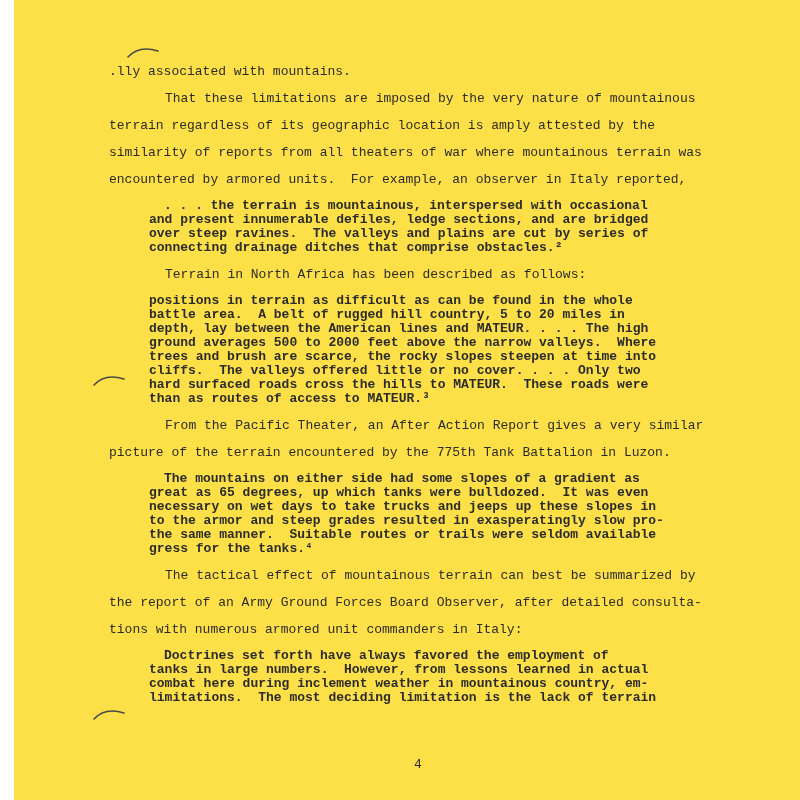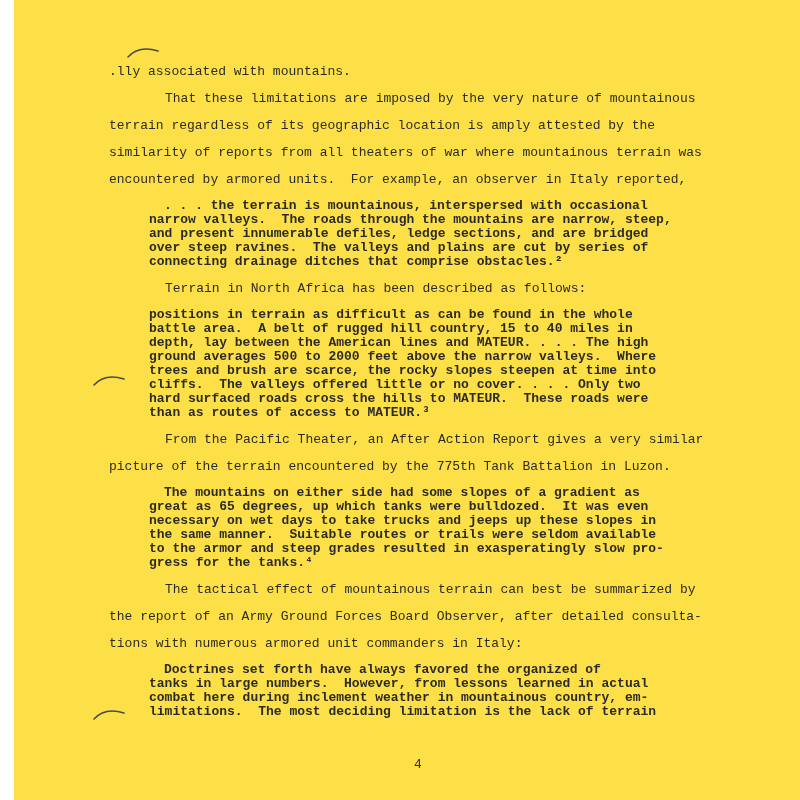--- a/index.html
+++ b/index.html
@@ -79,57 +79,56 @@
         <div class="line">.lly associated with mountains.</div>
       </div>
       <div class="block body">
         <div class="line first">That these limitations are imposed by the very nature of mountainous</div>
         <div class="line">terrain regardless of its geographic location is amply attested by the</div>
         <div class="line">similarity of reports from all theaters of war where mountainous terrain was</div>
         <div class="line">encountered by armored units.  For example, an observer in Italy reported,</div>
       </div>
       <div class="block quote">
         <div class="line first">. . . the terrain is mountainous, interspersed with occasional</div>
-        <div class="line">narrow valleys.  The roads through the mountains are narrow, steep,</div>
         <div class="line">and present innumerable defiles, ledge sections, and are bridged</div>
         <div class="line">over steep ravines.  The valleys and plains are cut by series of</div>
         <div class="line">connecting drainage ditches that comprise obstacles.²</div>
       </div>
       <div class="block body">
         <div class="line first">Terrain in North Africa has been described as follows:</div>
       </div>
       <div class="block quote">
         <div class="line">positions in terrain as difficult as can be found in the whole</div>
-        <div class="line">battle area.  A belt of rugged hill country, 15 to 40 miles in</div>
+        <div class="line">battle area.  A belt of rugged hill country, 5 to 20 miles in</div>
         <div class="line">depth, lay between the American lines and MATEUR. . . . The high</div>
         <div class="line">ground averages 500 to 2000 feet above the narrow valleys.  Where</div>
         <div class="line">trees and brush are scarce, the rocky slopes steepen at time into</div>
         <div class="line">cliffs.  The valleys offered little or no cover. . . . Only two</div>
         <div class="line">hard surfaced roads cross the hills to MATEUR.  These roads were</div>
         <div class="line">than as routes of access to MATEUR.³</div>
       </div>
       <div class="block body">
         <div class="line first">From the Pacific Theater, an After Action Report gives a very similar</div>
         <div class="line">picture of the terrain encountered by the 775th Tank Battalion in Luzon.</div>
       </div>
       <div class="block quote">
         <div class="line first">The mountains on either side had some slopes of a gradient as</div>
         <div class="line">great as 65 degrees, up which tanks were bulldozed.  It was even</div>
         <div class="line">necessary on wet days to take trucks and jeeps up these slopes in</div>
+        <div class="line">to the armor and steep grades resulted in exasperatingly slow pro-</div>
         <div class="line">the same manner.  Suitable routes or trails were seldom available</div>
-        <div class="line">to the armor and steep grades resulted in exasperatingly slow pro-</div>
         <div class="line">gress for the tanks.⁴</div>
       </div>
       <div class="block body">
         <div class="line first">The tactical effect of mountainous terrain can best be summarized by</div>
         <div class="line">the report of an Army Ground Forces Board Observer, after detailed consulta-</div>
         <div class="line">tions with numerous armored unit commanders in Italy:</div>
       </div>
       <div class="block quote">
-        <div class="line first">Doctrines set forth have always favored the organized of</div>
+        <div class="line first">Doctrines set forth have always favored the employment of</div>
         <div class="line">tanks in large numbers.  However, from lessons learned in actual</div>
         <div class="line">combat here during inclement weather in mountainous country, em-</div>
         <div class="line">limitations.  The most deciding limitation is the lack of terrain</div>
       </div>
     </div>
 
   <div class="page-number">4</div>
 
 </div>
 

